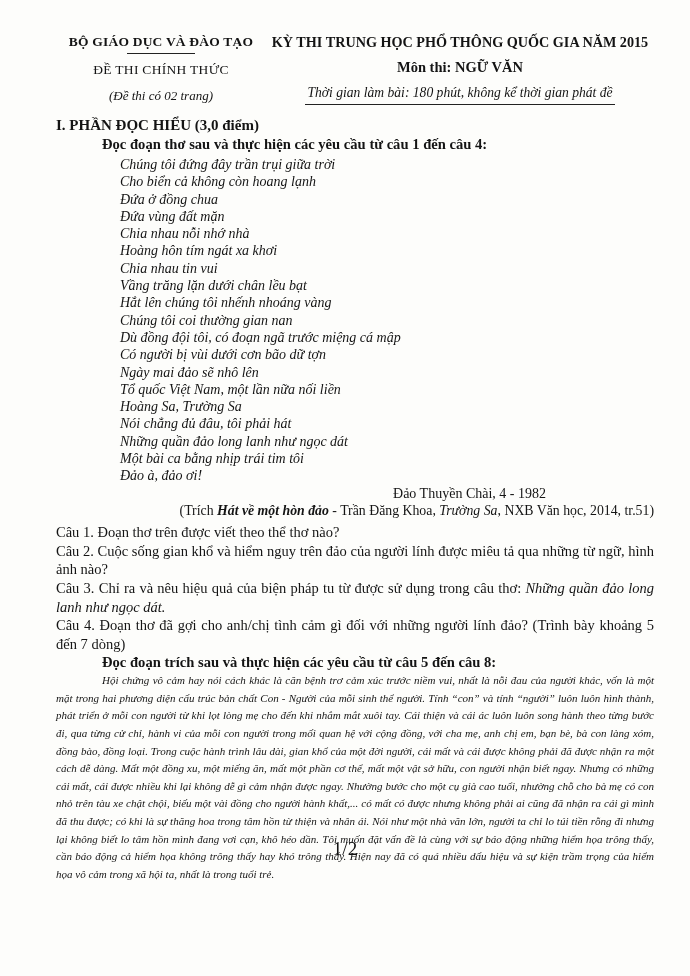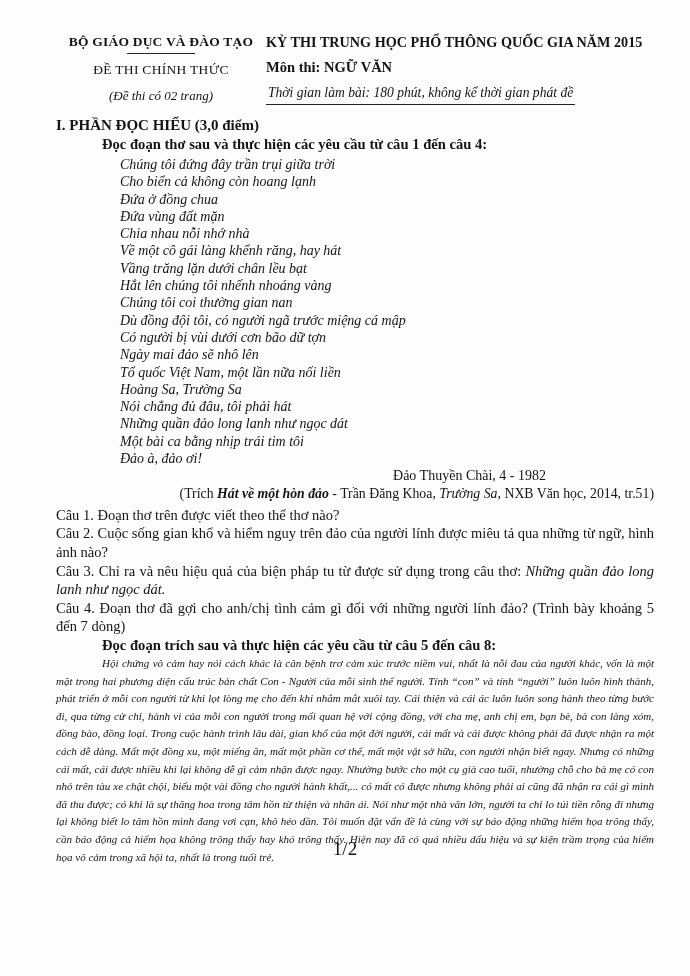--- a/index.html
+++ b/index.html
@@ -4,21 +4,21 @@
 <style>
   html,body{margin:0;padding:0;}
   body{width:690px;height:976px;background:#fdfdfb;font-family:"Liberation Serif","DejaVu Serif",serif;color:#141414;position:relative;overflow:hidden;}
   .page{box-sizing:border-box;width:690px;height:876px;padding:34px 36px 0 56px;position:relative;}
   .header{display:flex;align-items:flex-start;}
   .header-left{width:210px;text-align:center;flex-shrink:0;}
   .ministry{font-weight:bold;font-size:13.5px;letter-spacing:.2px;white-space:nowrap;}
   .ministry-rule{width:68px;border-bottom:1.5px solid #222;margin:3px auto 0;}
   .exam-status{font-size:13.5px;margin-top:8px;letter-spacing:.3px;}
   .pages-note{font-style:italic;font-size:13px;margin-top:10px;}
-  .header-right{flex:1;}
+  .header-right{flex:1;text-align:center;}
   .exam-title{font-weight:bold;font-size:14.2px;white-space:nowrap;}
   .subject{font-weight:bold;font-size:14.5px;margin-top:8px;}
   .time-note{display:inline-block;font-style:italic;font-size:13.6px;margin-top:9px;border-bottom:1.2px solid #222;padding:0 2px 3px;white-space:nowrap;}
   .section-heading{font-weight:bold;font-size:15px;margin-top:11px;line-height:19px;}
   .pts{}
   .task-heading{font-weight:bold;font-size:14.6px;line-height:19px;text-indent:46px;}
   .poem{margin-left:64px;font-style:italic;font-size:14px;line-height:17.3px;margin-top:2px;}
   .poem-line{white-space:nowrap;}
   .poem-date{font-size:14px;line-height:17.5px;text-align:right;padding-right:108px;}
   .poem-citation{font-size:13.8px;line-height:18px;text-align:right;}
@@ -51,25 +51,26 @@
   <div class="section-heading"><span>I. PHẦN ĐỌC HIỂU (3,0 </span><span class="pts">điểm</span><span>)</span></div>
 
   <div class="task-heading">Đọc đoạn thơ sau và thực hiện các yêu cầu từ câu 1 đến câu 4:</div>
 
   <div class="poem">
     <div class="poem-line">Chúng tôi đứng đây trần trụi giữa trời</div>
     <div class="poem-line">Cho biển cả không còn hoang lạnh</div>
     <div class="poem-line">Đứa ở đồng chua</div>
     <div class="poem-line">Đứa vùng đất mặn</div>
     <div class="poem-line">Chia nhau nỗi nhớ nhà</div>
-    <div class="poem-line">Về một cô gái làng khểnh răng, hay hát</div>
+    <div class="poem-line">Hoàng hôn tím ngát xa khơi</div>
+    <div class="poem-line">Chia nhau tin vui</div>
     <div class="poem-line">Vầng trăng lặn dưới chân lều bạt</div>
     <div class="poem-line">Hắt lên chúng tôi nhếnh nhoáng vàng</div>
     <div class="poem-line">Chúng tôi coi thường gian nan</div>
-    <div class="poem-line">Dù đồng đội tôi, có người ngã trước miệng cá mập</div>
+    <div class="poem-line">Dù đồng đội tôi, có đoạn ngã trước miệng cá mập</div>
     <div class="poem-line">Có người bị vùi dưới cơn bão dữ tợn</div>
     <div class="poem-line">Ngày mai đảo sẽ nhô lên</div>
     <div class="poem-line">Tổ quốc Việt Nam, một lần nữa nối liền</div>
     <div class="poem-line">Hoàng Sa, Trường Sa</div>
     <div class="poem-line">Nói chẳng đủ đâu, tôi phải hát</div>
     <div class="poem-line">Những quần đảo long lanh như ngọc dát</div>
     <div class="poem-line">Một bài ca bằng nhịp trái tim tôi</div>
     <div class="poem-line">Đảo à, đảo ơi!</div>
   </div>
 

